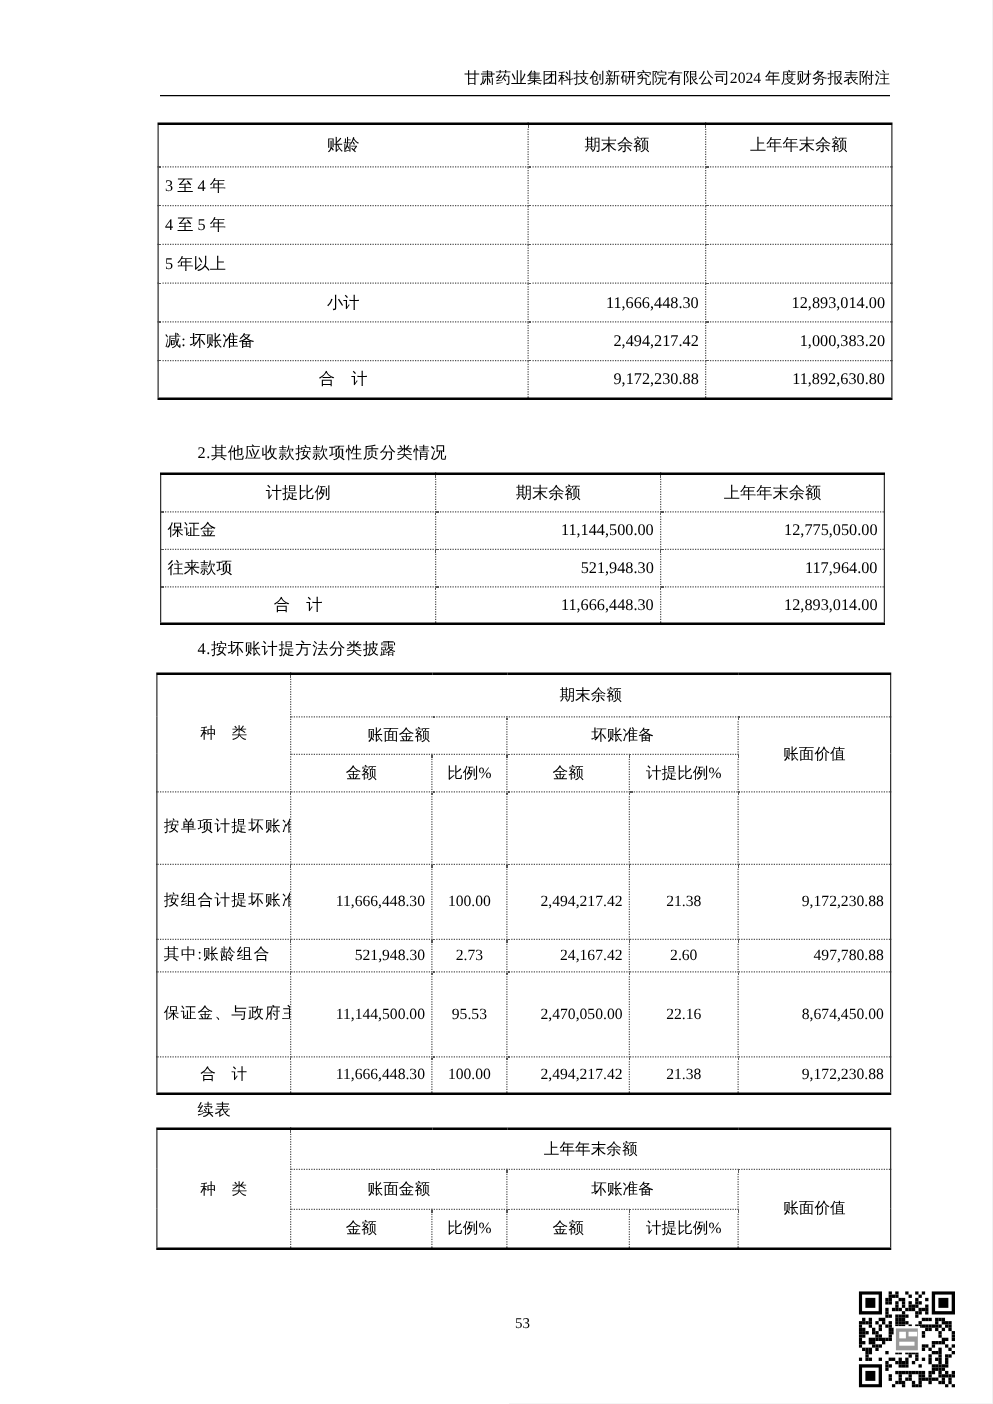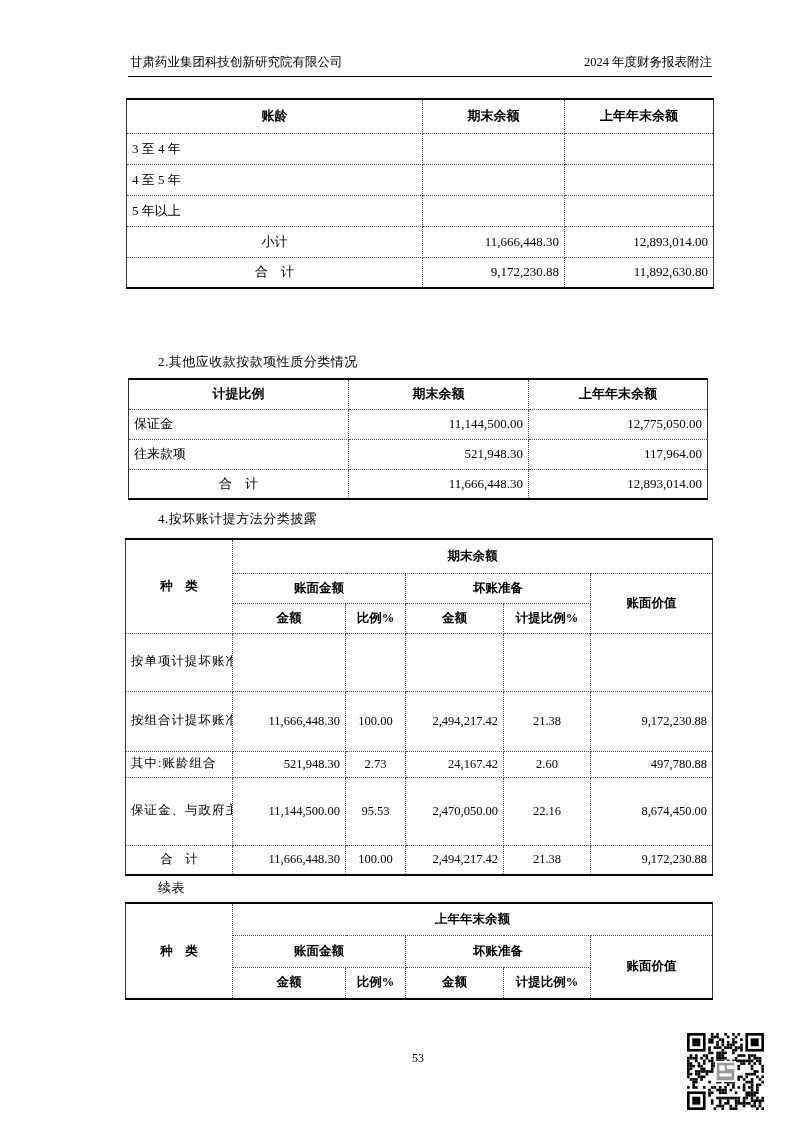--- a/index.html
+++ b/index.html
@@ -1,28 +1,28 @@
 <!DOCTYPE html>
 <html><head>
 <meta charset="utf-8">
 <style>
   html,body{margin:0;padding:0;background:#e8e8e8;}
   .page{position:relative;width:794px;height:1123px;margin:0 auto;background:#ffffff;
         font-family:"Liberation Serif","DejaVu Serif",serif;color:#000;overflow:hidden;}
   .pgh{position:absolute;left:130px;top:54px;width:582px;display:flex;
-       justify-content:space-between;font-size:12.5px;}
+       justify-content:flex-end;font-size:12.5px;}
   .hrule{position:absolute;left:128px;top:76px;width:584px;border-top:1.5px solid #000;}
   .heading{position:absolute;font-size:13px;letter-spacing:0.5px;}
   .t{position:absolute;border-collapse:collapse;table-layout:fixed;
      border-left:1px solid #333;border-right:1px solid #333;
      border-top:2.5px solid #000;border-bottom:2.5px solid #000;}
   .t td{border:1px dotted #555;font-size:12.5px;vertical-align:middle;
         padding:0 5px;overflow:hidden;white-space:nowrap;}
   .t13 td{font-size:13px;}
-  .hd{text-align:center;font-weight:bold;}
+  .hd{text-align:center;}
   .lbl{padding-left:9px;}
   .num{text-align:right;padding-right:7px;}
   .ctr{text-align:center;}
   .c{text-align:center;}
   .bold td{font-weight:normal;}
   .kind{white-space:normal;letter-spacing:1px;line-height:1.42;padding:3px 4px 3px 6px;}
   .pagenum{position:absolute;left:378px;top:1051px;width:80px;text-align:center;font-size:12px;}
   .qr{position:absolute;left:687px;top:1033px;width:77px;height:77px;}
 </style>
 </head>
@@ -60,20 +60,25 @@
     </tr>
     <tr style="height:31px">
       <td class="lbl">5 年以上</td>
       <td class="num"></td>
       <td class="num"></td>
     </tr>
     <tr style="height:31px">
       <td class="c">小计</td>
       <td class="num">11,666,448.30</td>
       <td class="num">12,893,014.00</td>
+    </tr>
+    <tr style="height:31px">
+      <td class="lbl">减: 坏账准备</td>
+      <td class="num">2,494,217.42</td>
+      <td class="num">1,000,383.20</td>
     </tr>
     <tr style="height:31px" class="bold">
       <td class="c">合　计</td>
       <td class="num">9,172,230.88</td>
       <td class="num">11,892,630.80</td>
     </tr>
   </tbody>
     </table>
 
   <div class="heading" style="left:158px;top:353px">2.其他应收款按款项性质分类情况</div>

